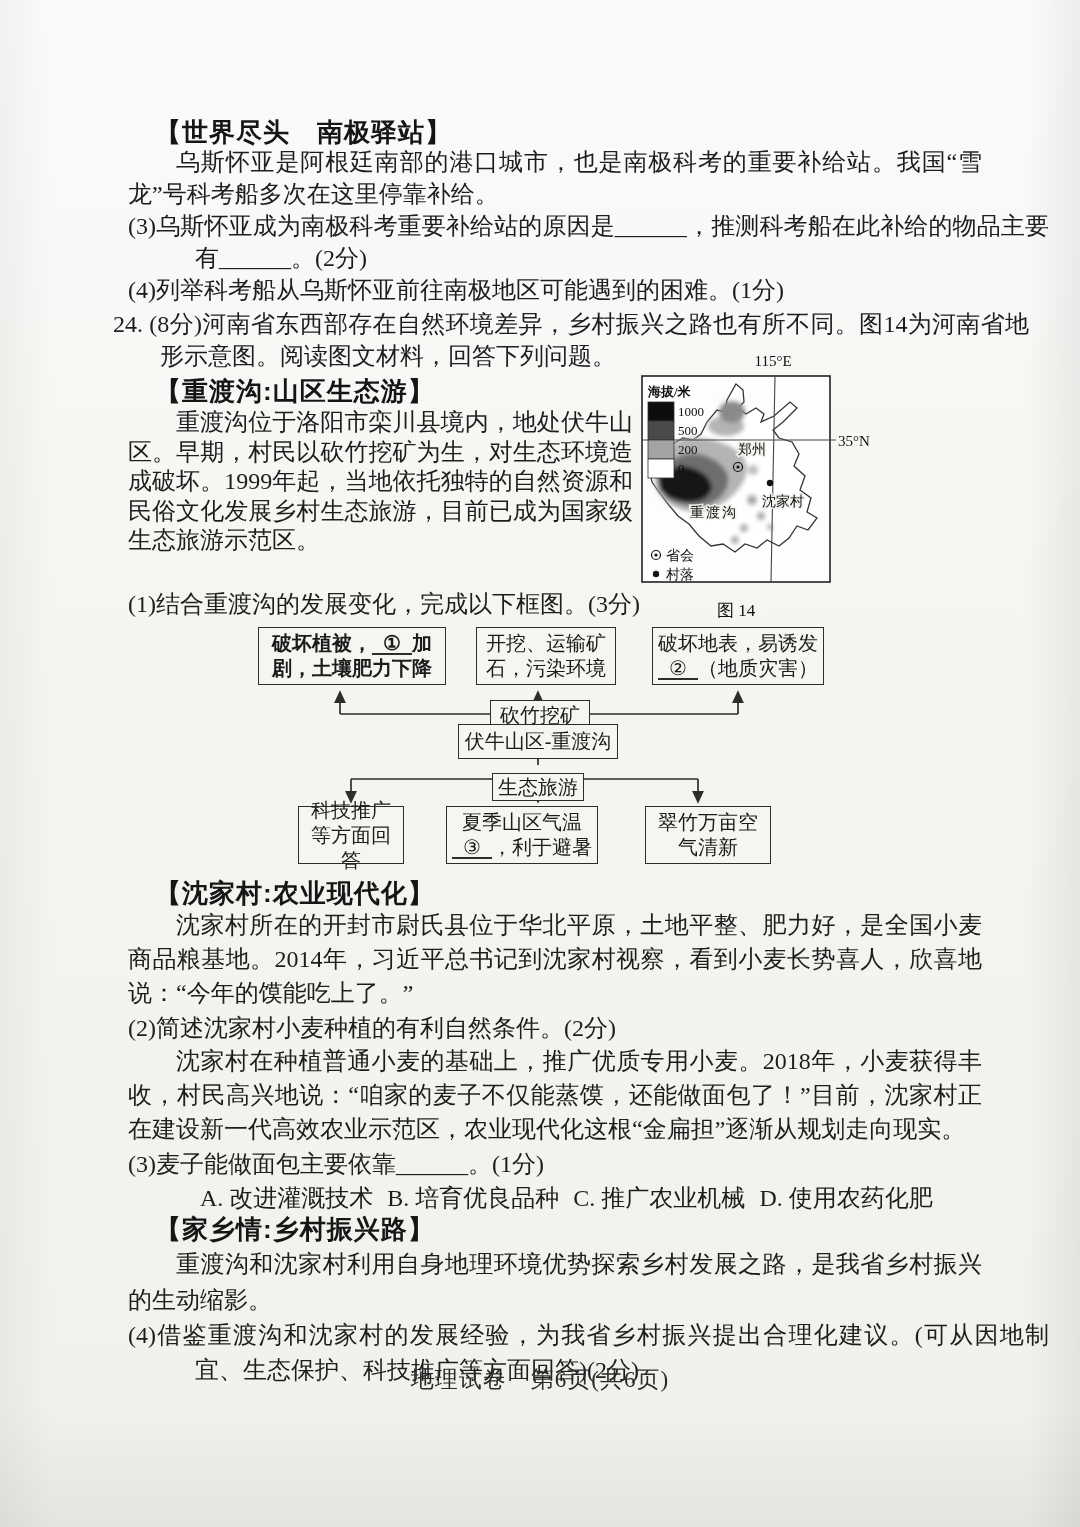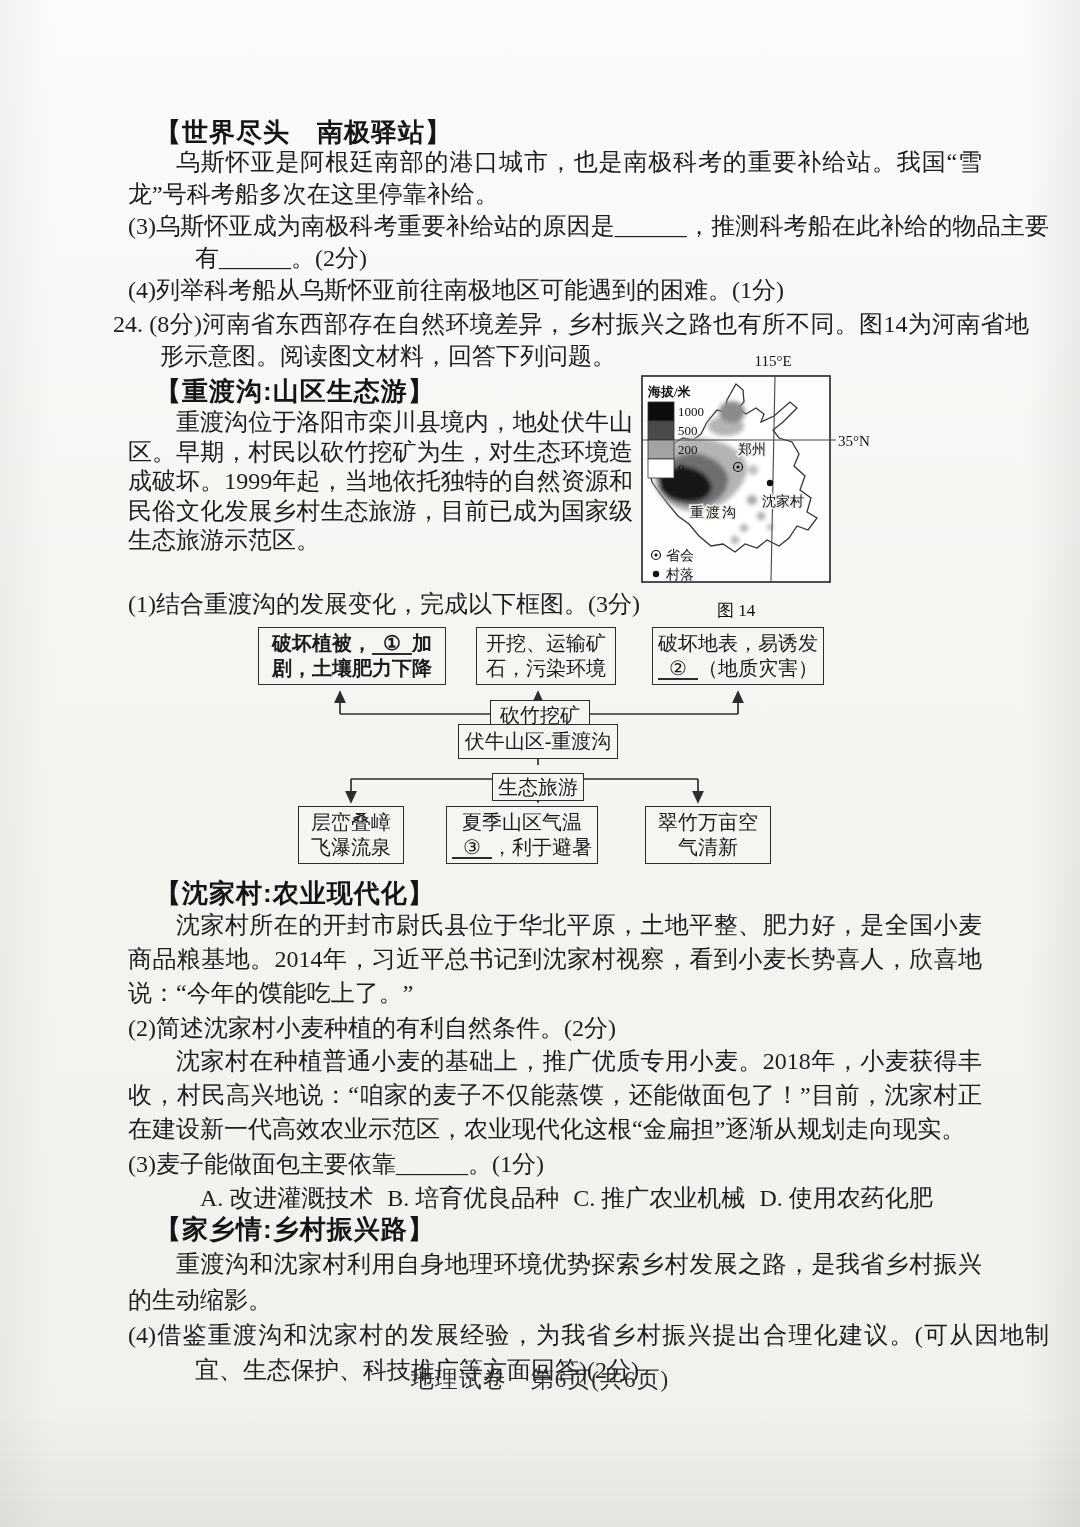--- a/index.html
+++ b/index.html
@@ -156,21 +156,21 @@
     </div>
     <div class="fb" style="left:414px; top:2px; width:172px; height:58px;">
       <span><span>破坏地表，易诱发</span><span class="blank">②</span><span>（地质灾害）</span></span>
     </div>
 
     <div class="fb" style="left:252px; top:75px; width:100px; height:30px;">砍竹挖矿</div>
     <div class="fb" style="left:220px; top:99px; width:160px; height:35px;">伏牛山区-重渡沟</div>
     <div class="fb" style="left:254px; top:140px; width:92px; height:28px;margin-top:8px;">生态旅游</div>
 
     <div class="fb" style="left:60px; top:181px; width:106px; height:58px;">
-      <span><span>层峦叠嶂飞瀑流泉</span><span></span></span>
+      <span><span>科技推广等方面回答</span><span></span></span>
     </div>
     <div class="fb" style="left:208px; top:181px; width:152px; height:58px;">
       <span><span>夏季山区气温</span><span class="blank">③</span><span>，利于避暑</span></span>
     </div>
     <div class="fb" style="left:407px; top:181px; width:126px; height:58px;">
       <span><span>翠竹万亩空气清新</span><span></span></span>
     </div>
   </div>
 
   <div class="h" style="left:155px; top:876px;">【沈家村:农业现代化】</div>

